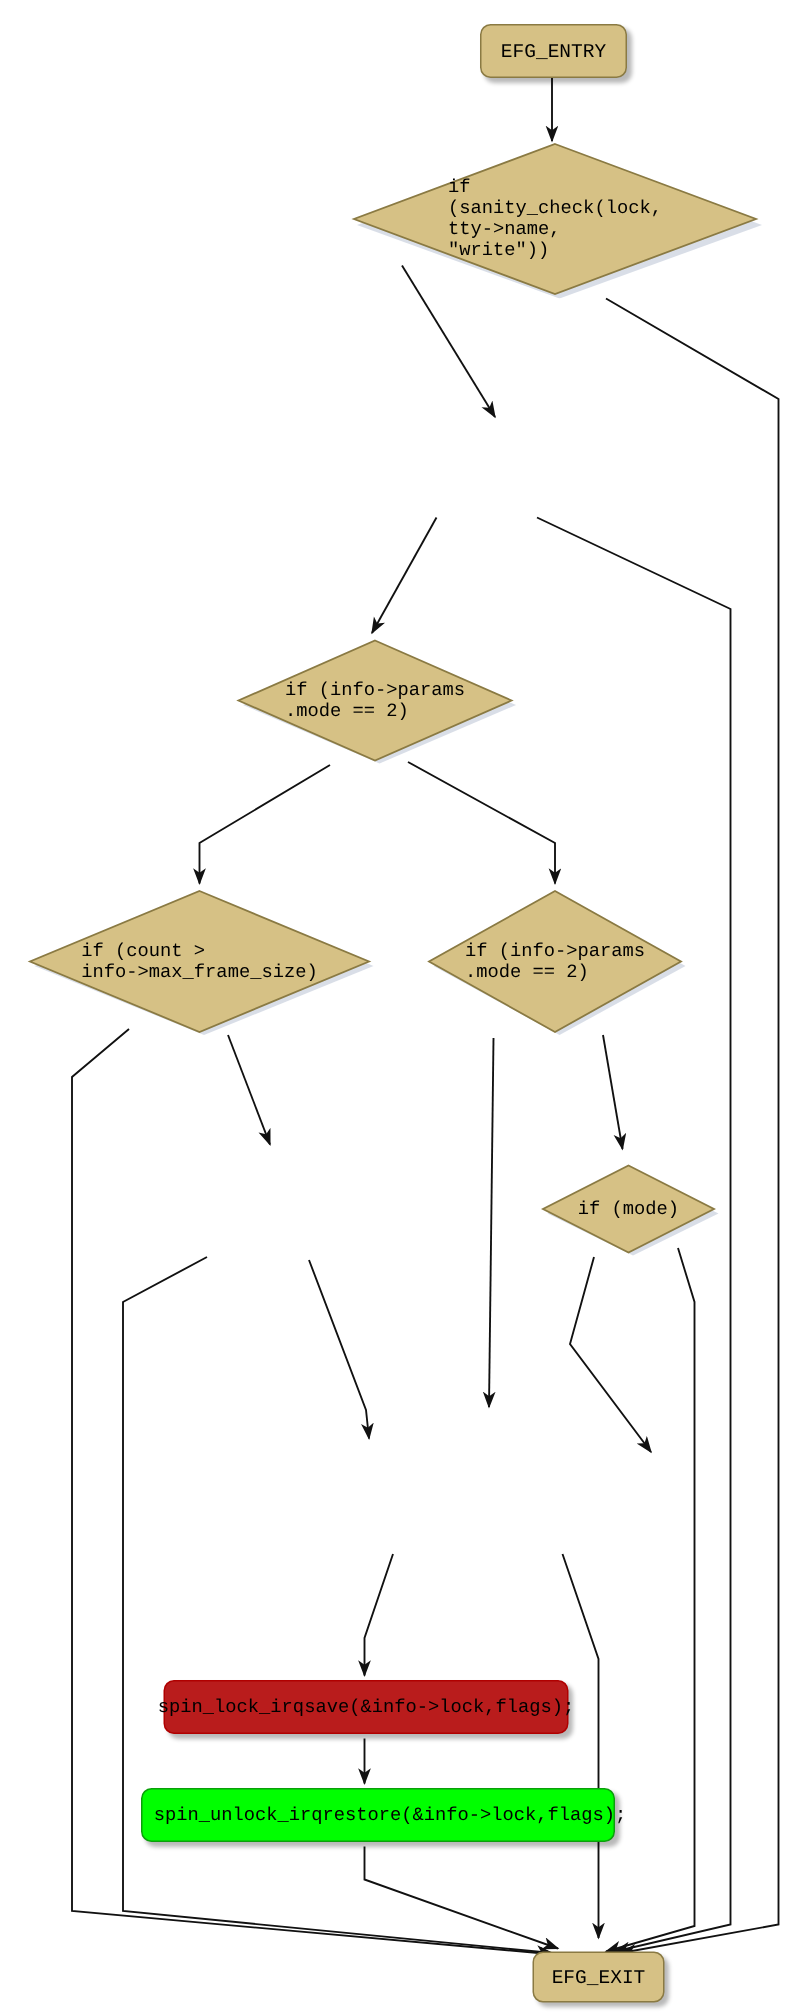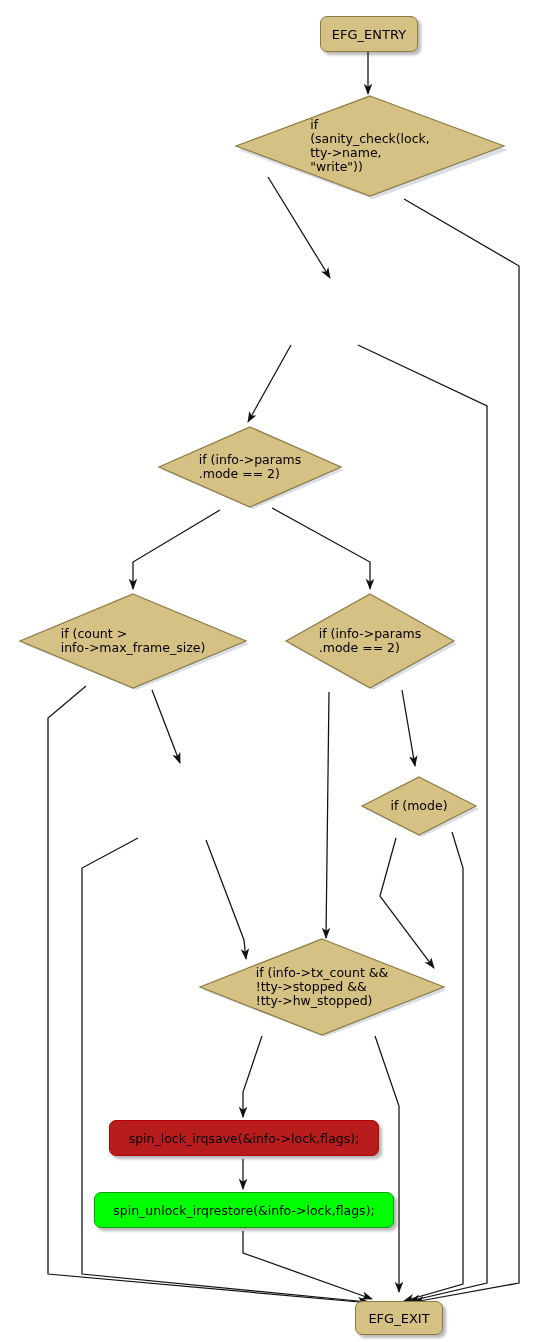--- a/index.html
+++ b/index.html
@@ -1,19 +1,19 @@
 <!DOCTYPE html>
 <html><head>
 <meta charset="utf-8">
 <style>
   html,body{margin:0;padding:0;background:#ffffff;}
   body{width:533px;height:1342px;font-family:"DejaVu Sans",sans-serif;}
   #stage{position:relative;width:533px;height:1342px;overflow:hidden;background:#fff;}
   #edges{position:absolute;left:0;top:0;width:533px;height:1342px;}
-  .node{position:absolute;}
+  .node{position:absolute;font-family:Liberation Mono, monospace;}
   
   .term{
     background:#D6C185;border:1.2px solid #8a7a43;border-radius:7px;
     box-shadow:3px 3px 3px rgba(0,0,0,0.28);
     display:flex;align-items:center;justify-content:center;
     font-size:13px;color:#000;white-space:nowrap;
   }
   
   .diamond{position:absolute;}
   .diamond svg{position:absolute;left:0;top:0;display:block;}
@@ -149,39 +149,26 @@
   <div class="node diamond" style="left:358px;top:774px;width:122px;height:64px;">
     <svg width="122" height="64" viewBox="0 0 122 64" xmlns="http://www.w3.org/2000/svg">
       <polygon points="61,4 118,32 61,60 4,32" fill="#b9c3d4" transform="translate(3,3)" opacity="0.55"></polygon>
       <polygon points="61,3 118,32 61,61 4,32" fill="#D6C185" stroke="#8A7A43" stroke-width="1.2"></polygon>
     </svg>
     <div class="dtext">
       <div>if (mode)</div>
     </div>
   </div>
 
-  <div class="node diamond" style="left:196px;top:936px;width:252px;height:102px;">
-    <svg width="252" height="102" viewBox="0 0 252 102" xmlns="http://www.w3.org/2000/svg">
-      <polygon points="126,4 248,51 126,98 4,51" fill="#b9c3d4" transform="translate(3,3)" opacity="0.55"></polygon>
-      <polygon points="126,3 248,51 126,99 4,51" fill="#D6C185" stroke="#8A7A43" stroke-width="1.2"></polygon>
-    </svg>
-    <div class="dtext">
-      <div>
-        <div>if (info-&gt;tx_count &amp;&amp;</div>
-        <div>!tty-&gt;stopped &amp;&amp;</div>
-        <div>!tty-&gt;hw_stopped)</div>
-      </div>
-    </div>
-  </div>
 
   <div class="node act red" style="left:109px;top:1120px;width:268px;height:34px;">
     <span>spin_lock_irqsave(&amp;info-&gt;lock,flags);</span>
   </div>
 
-  <div class="node act green" style="left:94px;top:1192px;width:298px;height:34px;">
+  <div class="node act green" style="left:94px;top:1192px;width:298px;height:34px;padding-left:16px;">
     <span>spin_unlock_irqrestore(&amp;info-&gt;lock,flags);</span>
   </div>
 
   <div class="node term" style="left:355px;top:1301px;width:86px;height:32px;">
     <span>EFG_EXIT</span>
   </div>
 
 </div>
 
 </body></html>

